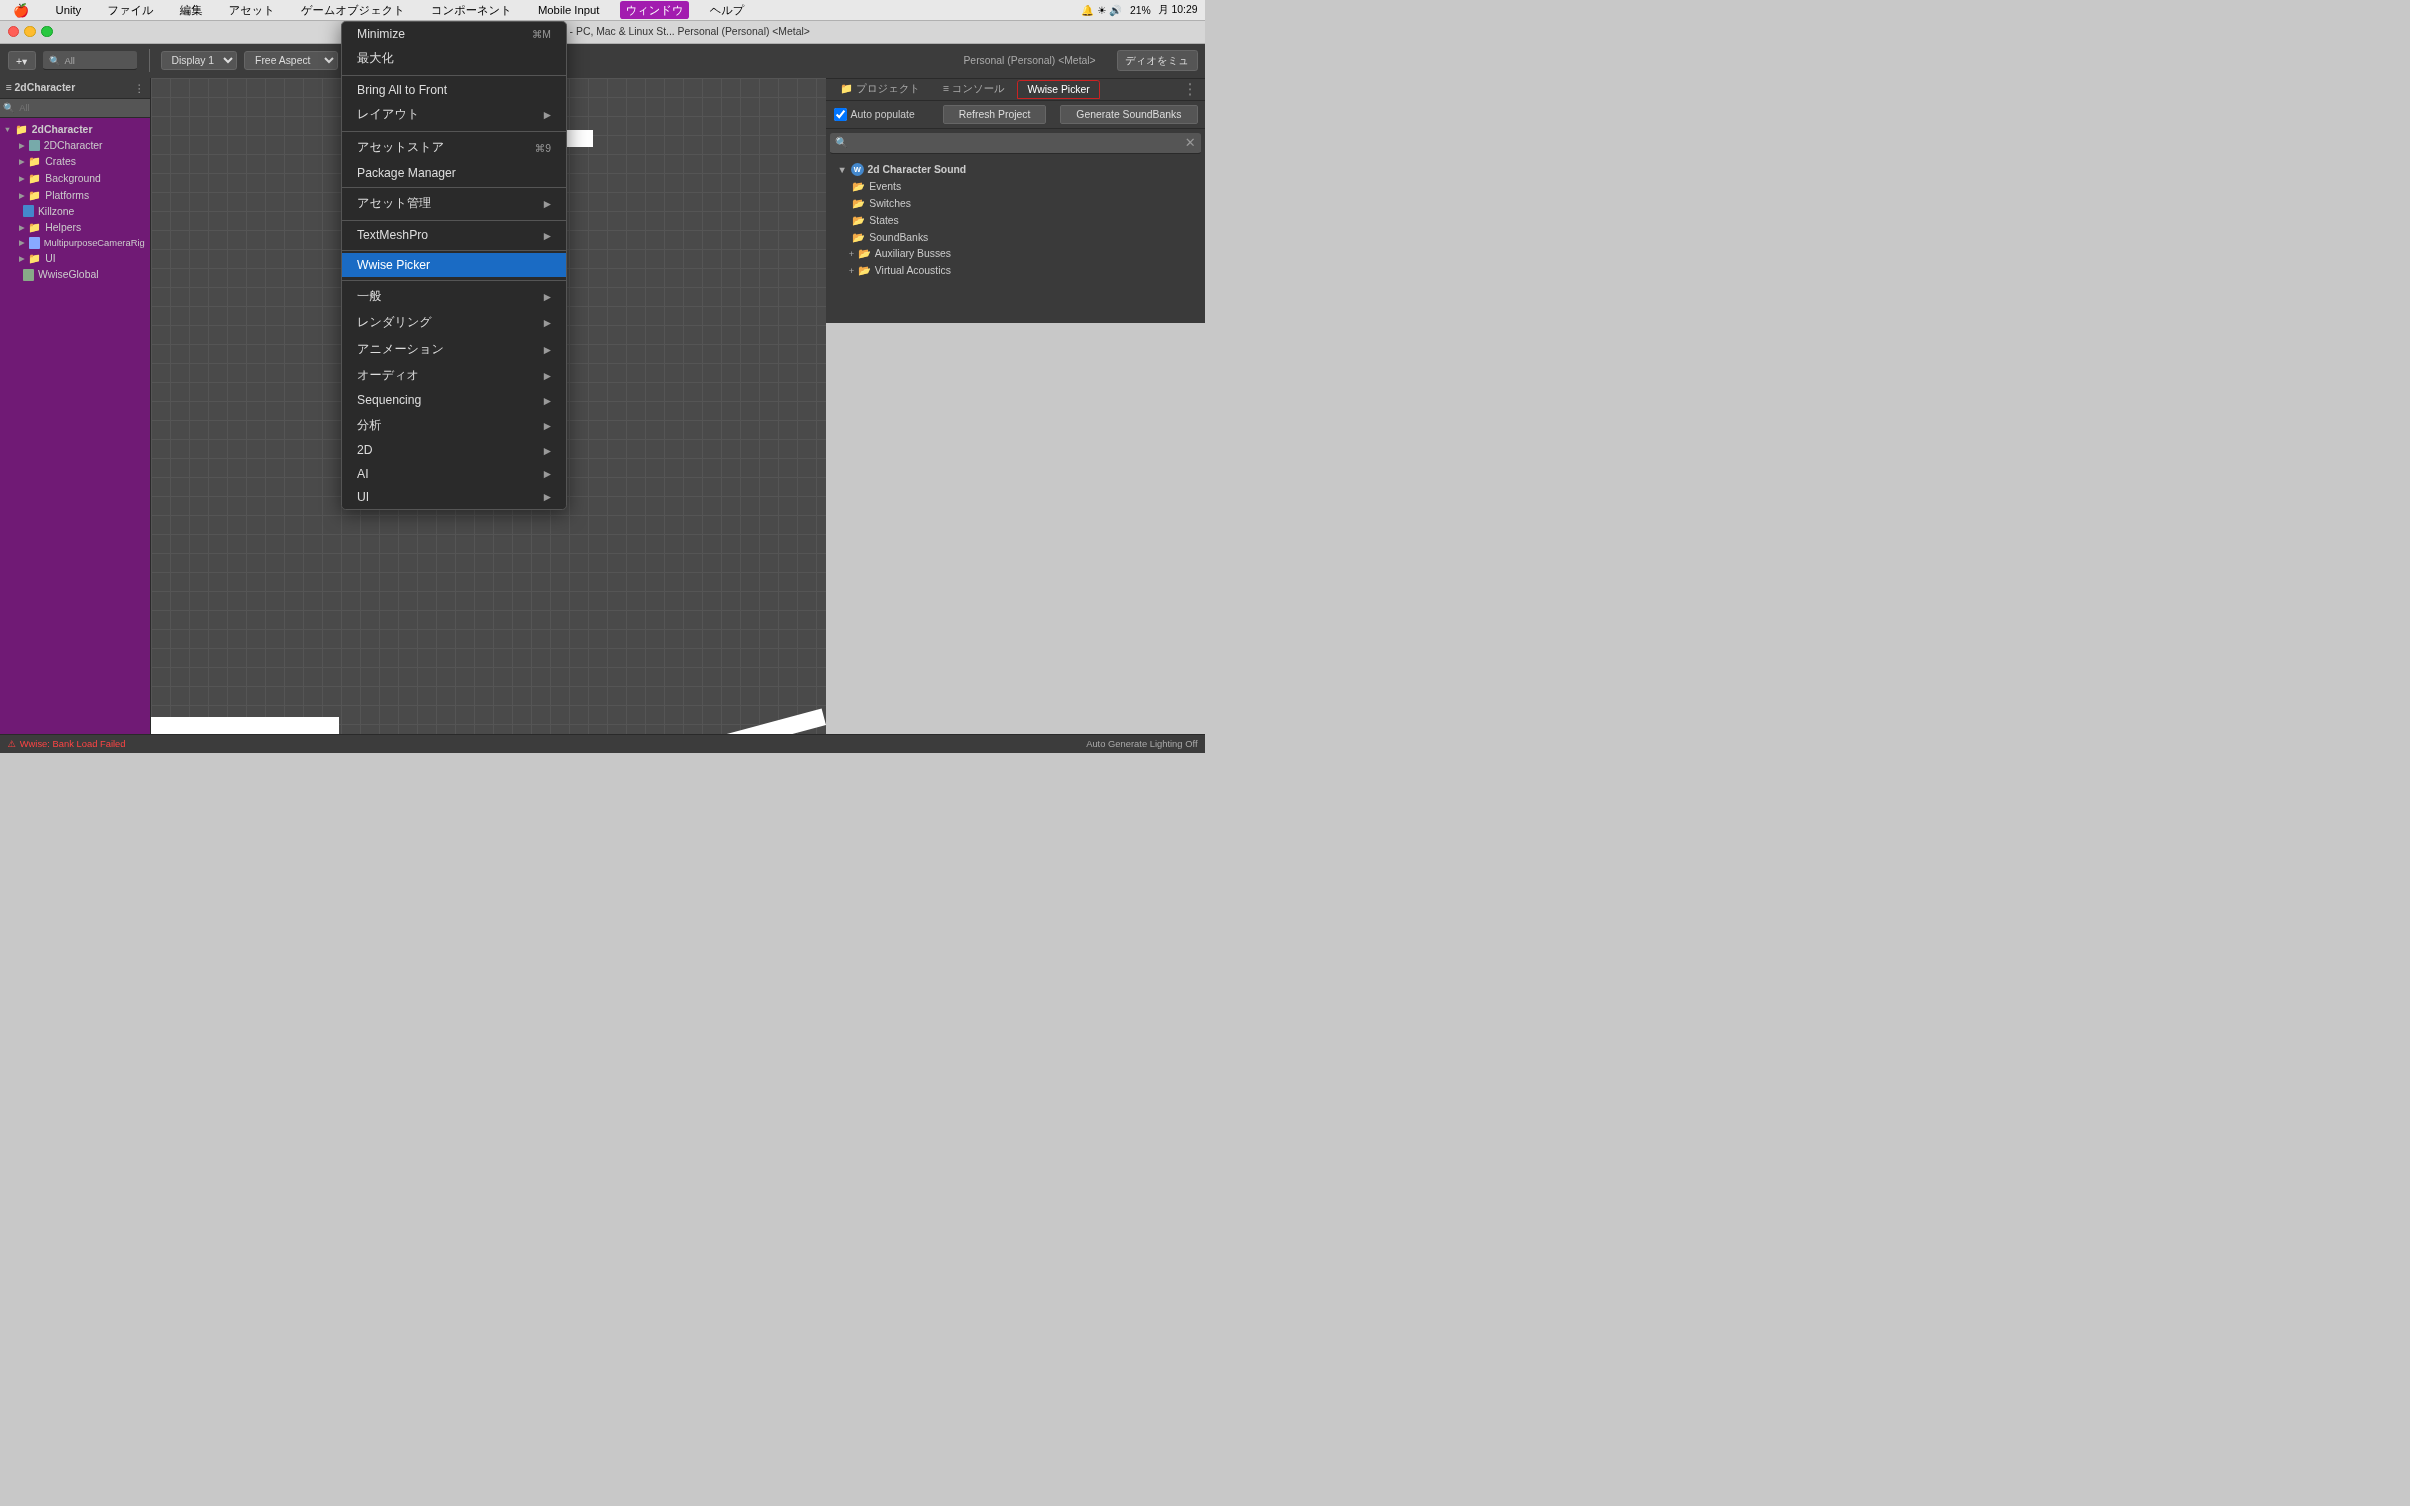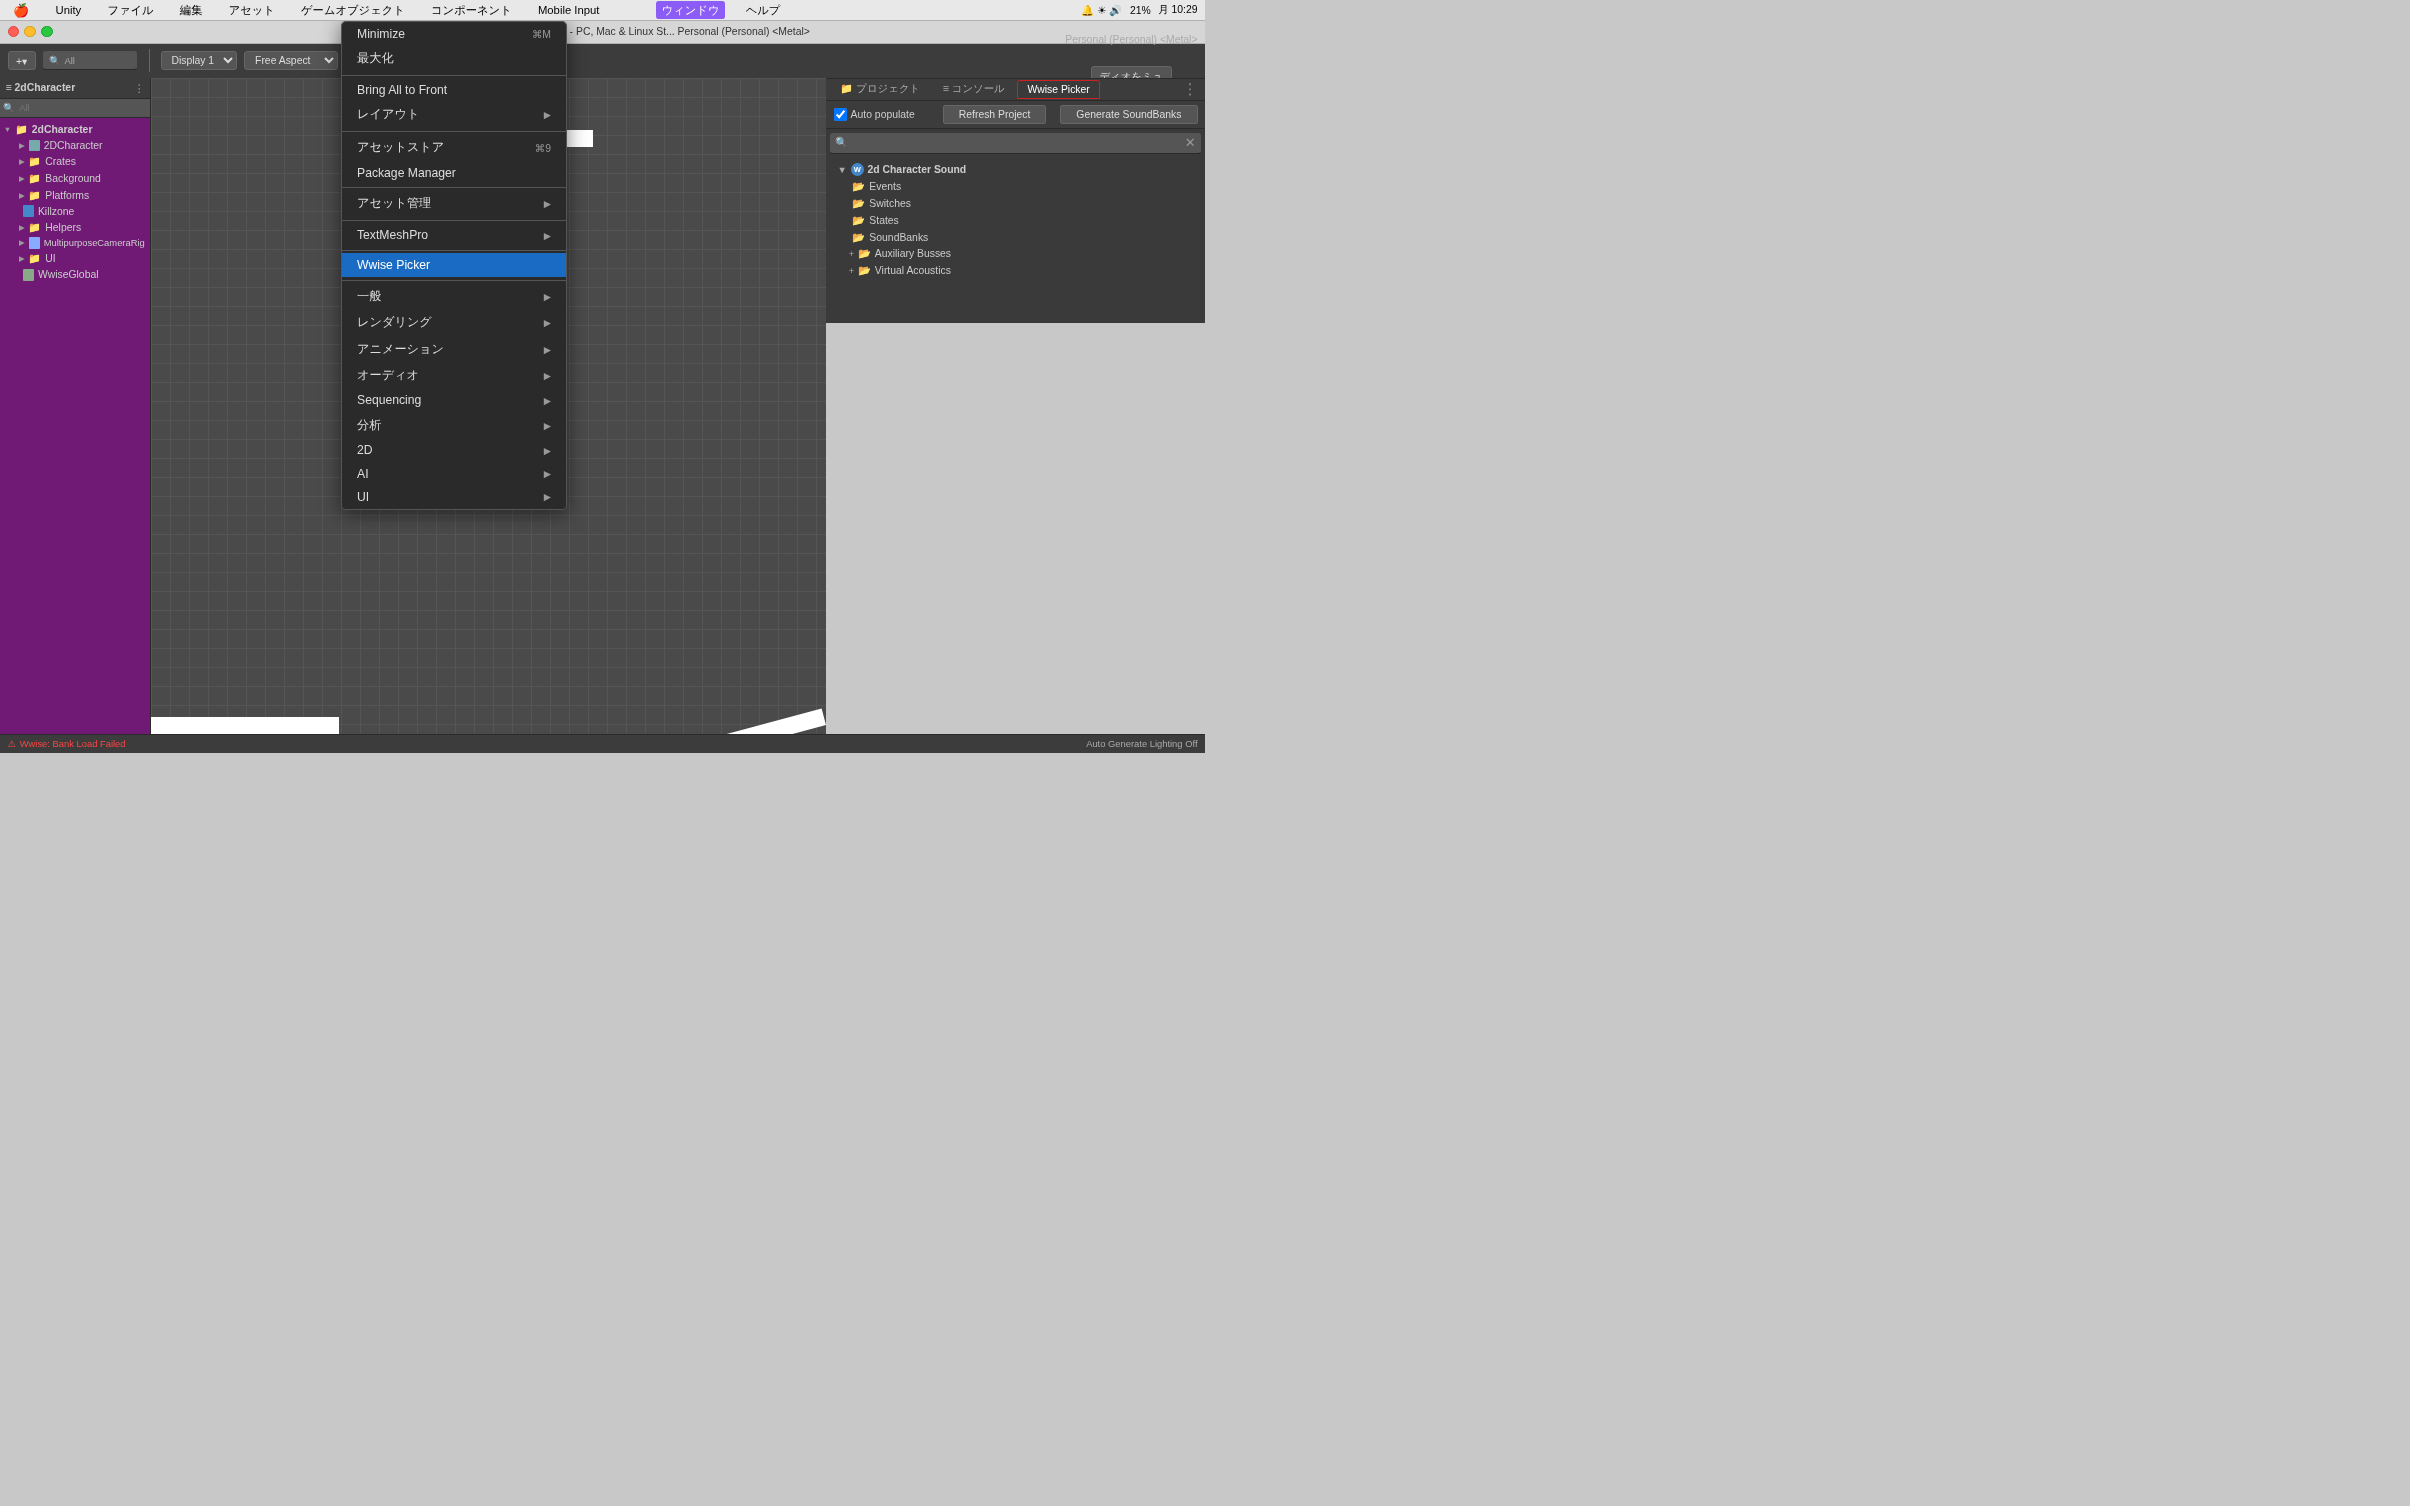--- a/index.html
+++ b/index.html
@@ -27,23 +27,22 @@
       z-index: 1000;
     }
     .mac-menu-item {
       font-size: 11.3px;
       color: #000;
       cursor: pointer;
       padding: 1.9px 5.6px;
       border-radius: 2.8px;
     }
     .mac-menu-item.active {
-      background: #8b5cf6;
+      background: #a21caf;
       color: #fff;
-      margin-left: 36px;
     }
     .mac-apple { font-size: 13px; }
     .mac-menubar-right {
       margin-left: auto;
       display: flex;
       align-items: center;
       gap: 7.5px;
       font-size: 10.4px;
     }
 
@@ -97,21 +96,21 @@
     .aspect-select {
       background: #555;
       border: 0.9px solid #666;
       color: #ddd;
       padding: 1.9px 5.6px;
       border-radius: 3px;
       font-size: 10.4px;
       min-width: 94px;
     }
     .toolbar-separator { width: 0.9px; height: 22.6px; background: #666; margin: 0 3.8px; }
-    .toolbar-right { margin-left: auto; display: flex; align-items: center; gap: 21px; flex-direction: column; }
+    .toolbar-right { margin-left: auto; display: flex; align-items: center; gap: 21px; }
     .personal-label { color: #aaa; font-size: 10.4px; }
 
     
     #main-layout {
       display: flex;
       height: calc(100% - 21px - 22.6px - 34px - 19px);
     }
 
     
     #hierarchy-panel {

